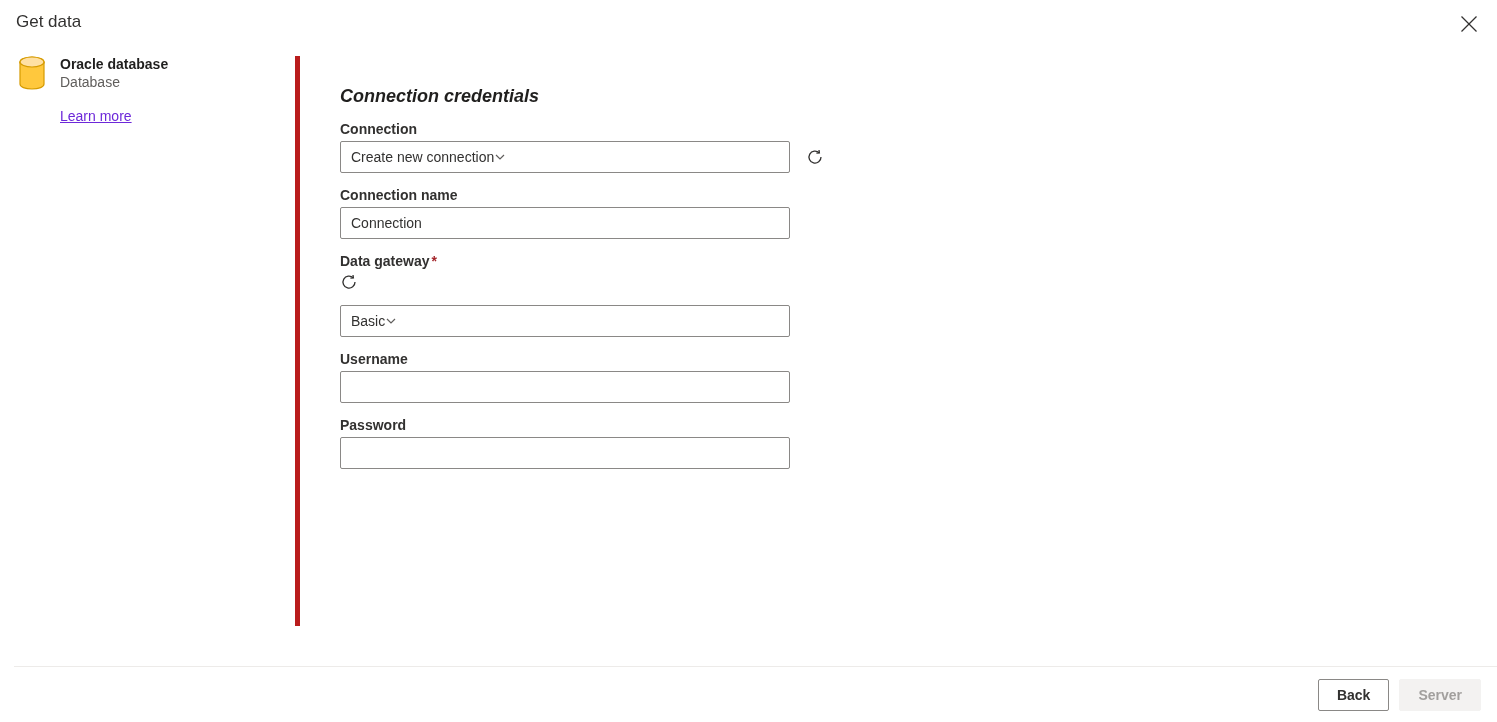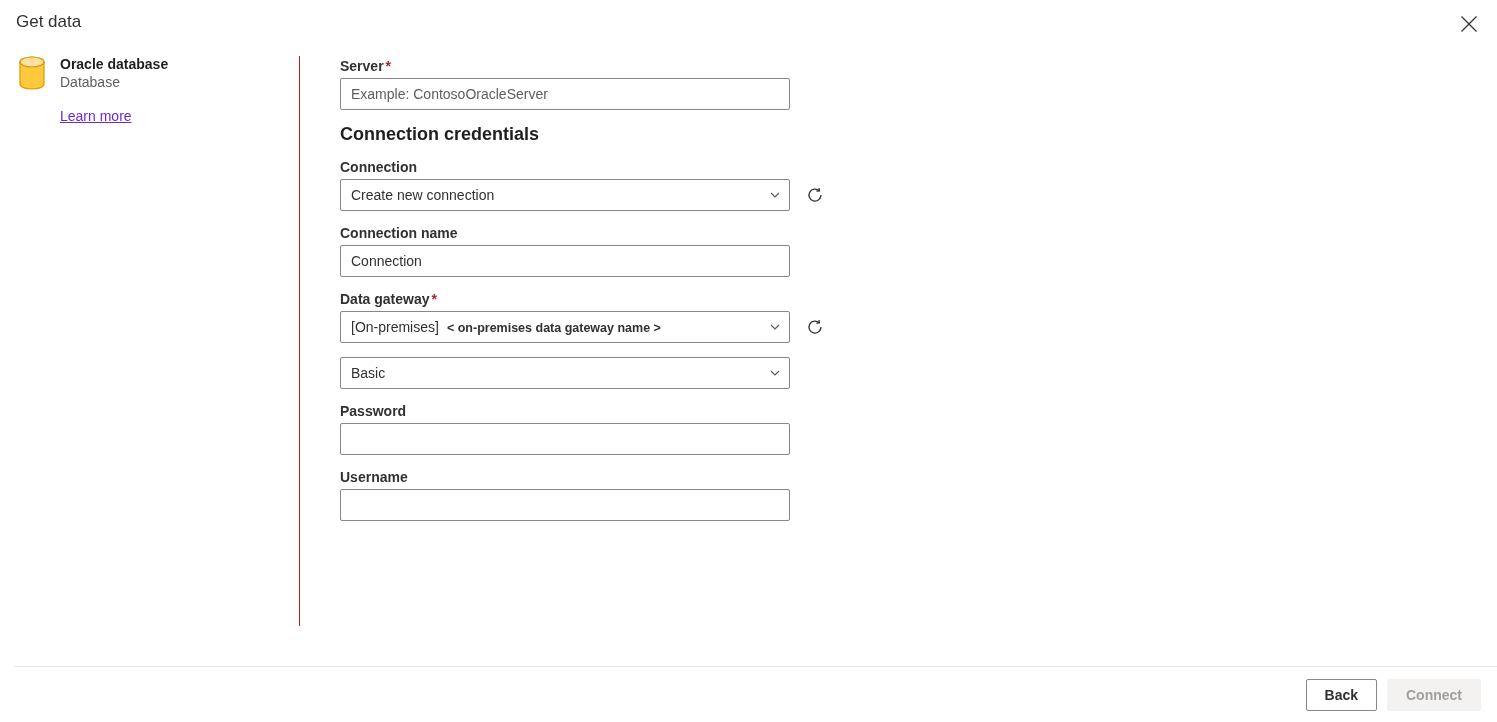--- a/index.html
+++ b/index.html
@@ -41,21 +41,21 @@
     }
     .main-content {
       display: flex;
       margin-top: 24px;
       height: 570px;
     }
     .sidebar {
       width: 300px;
       padding-left: 18px;
       padding-right: 20px;
-      border-right: 1px solid #b91c1c;
+      border-right: 5px solid #b91c1c;
     }
     .source-item {
       display: flex;
       align-items: flex-start;
       gap: 14px;
     }
     .source-icon {
       width: 28px;
       height: 32px;
       flex-shrink: 0;
@@ -86,21 +86,22 @@
       padding-left: 40px;
       padding-top: 2px;
     }
     .section-title {
       font-size: 18px;
       font-weight: 600;
       color: #201f1e;
       margin-bottom: 14px;
     }
     .section-title.second {
-      margin-top: 12px;
+      margin-top: 28px;
+      font-style: italic;
     }
     .field-group {
       margin-bottom: 14px;
     }
     .field-label {
       font-size: 14px;
       font-weight: 600;
       color: #323130;
       margin-bottom: 4px;
       display: block;
@@ -124,21 +125,21 @@
       font-family: inherit;
       background: #ffffff;
       color: #323130;
     }
     .text-input::placeholder {
       color: #605e5c;
     }
     .select-box {
       display: flex;
       align-items: center;
-      justify-content: space-between;
+      justify-content: flex-start;
       cursor: pointer;
       padding-right: 8px;
     }
     .select-value {
       color: #323130;
     }
     .select-complex {
       display: flex;
       align-items: baseline;
       gap: 8px;
@@ -223,26 +224,20 @@
       <div class="source-info">
         <div class="source-name">Oracle database</div>
         <div class="source-type">Database</div>
         <a class="learn-more">Learn more</a>
       </div>
     </div>
   </div>
 
   <div class="form-panel">
 
-    <div class="field-group">
-      <label class="field-label">
-        <span>Server</span><span class="required-asterisk">*</span>
-      </label>
-      <input type="text" class="text-input" placeholder="Example: ContosoOracleServer" style="">
-    </div>
 
     <div class="section-title second">Connection credentials</div>
 
     <div class="field-group">
       <label class="field-label">Connection</label>
       <div class="field-row">
         <div class="select-box">
           <span class="select-value">Create new connection</span>
           <svg class="chevron" viewBox="0 0 12 12" fill="none" stroke="currentColor" stroke-width="1.2">
             <polyline points="2,4 6,8 10,4"></polyline>
@@ -258,53 +253,44 @@
     <div class="field-group">
       <label class="field-label">Connection name</label>
       <input type="text" class="text-input" value="Connection" style="">
     </div>
 
     <div class="field-group">
       <label class="field-label">
         <span>Data gateway</span><span class="required-asterisk">*</span>
       </label>
       <div class="field-row">
-        <div class="select-box">
-          <span class="select-complex">
-            <span class="select-prefix">[On-premises]</span>
-            <span class="select-suffix">&lt; on-premises data gateway name &gt;</span>
-          </span>
-          <svg class="chevron" viewBox="0 0 12 12" fill="none" stroke="currentColor" stroke-width="1.2">
-            <polyline points="2,4 6,8 10,4"></polyline>
-          </svg>
-        </div>
         <svg class="refresh-icon" viewBox="0 0 18 18" fill="none" stroke="currentColor" stroke-width="1.3">
           <path d="M 15 9 A 6 6 0 1 1 13.2 4.8"></path>
           <polyline points="13,2 13.4,5 10.4,5.2"></polyline>
         </svg>
       </div>
     </div>
 
     <div class="field-group">
       <div class="select-box">
         <span class="select-value">Basic</span>
         <svg class="chevron" viewBox="0 0 12 12" fill="none" stroke="currentColor" stroke-width="1.2">
           <polyline points="2,4 6,8 10,4"></polyline>
         </svg>
       </div>
     </div>
 
     <div class="field-group">
+      <label class="field-label">Username</label>
+      <input type="text" class="text-input" style="">
+    </div>
+
+    <div class="field-group">
       <label class="field-label">Password</label>
       <input type="password" class="text-input" style="">
     </div>
-
-    <div class="field-group">
-      <label class="field-label">Username</label>
-      <input type="text" class="text-input" style="">
-    </div>
   </div>
 </div>
 
 <div class="footer">
   <button class="btn btn-back">Back</button>
-  <button class="btn btn-connect" disabled="">Connect</button>
+  <button class="btn btn-connect" disabled="">Server</button>
 </div>
 
 </body></html>

